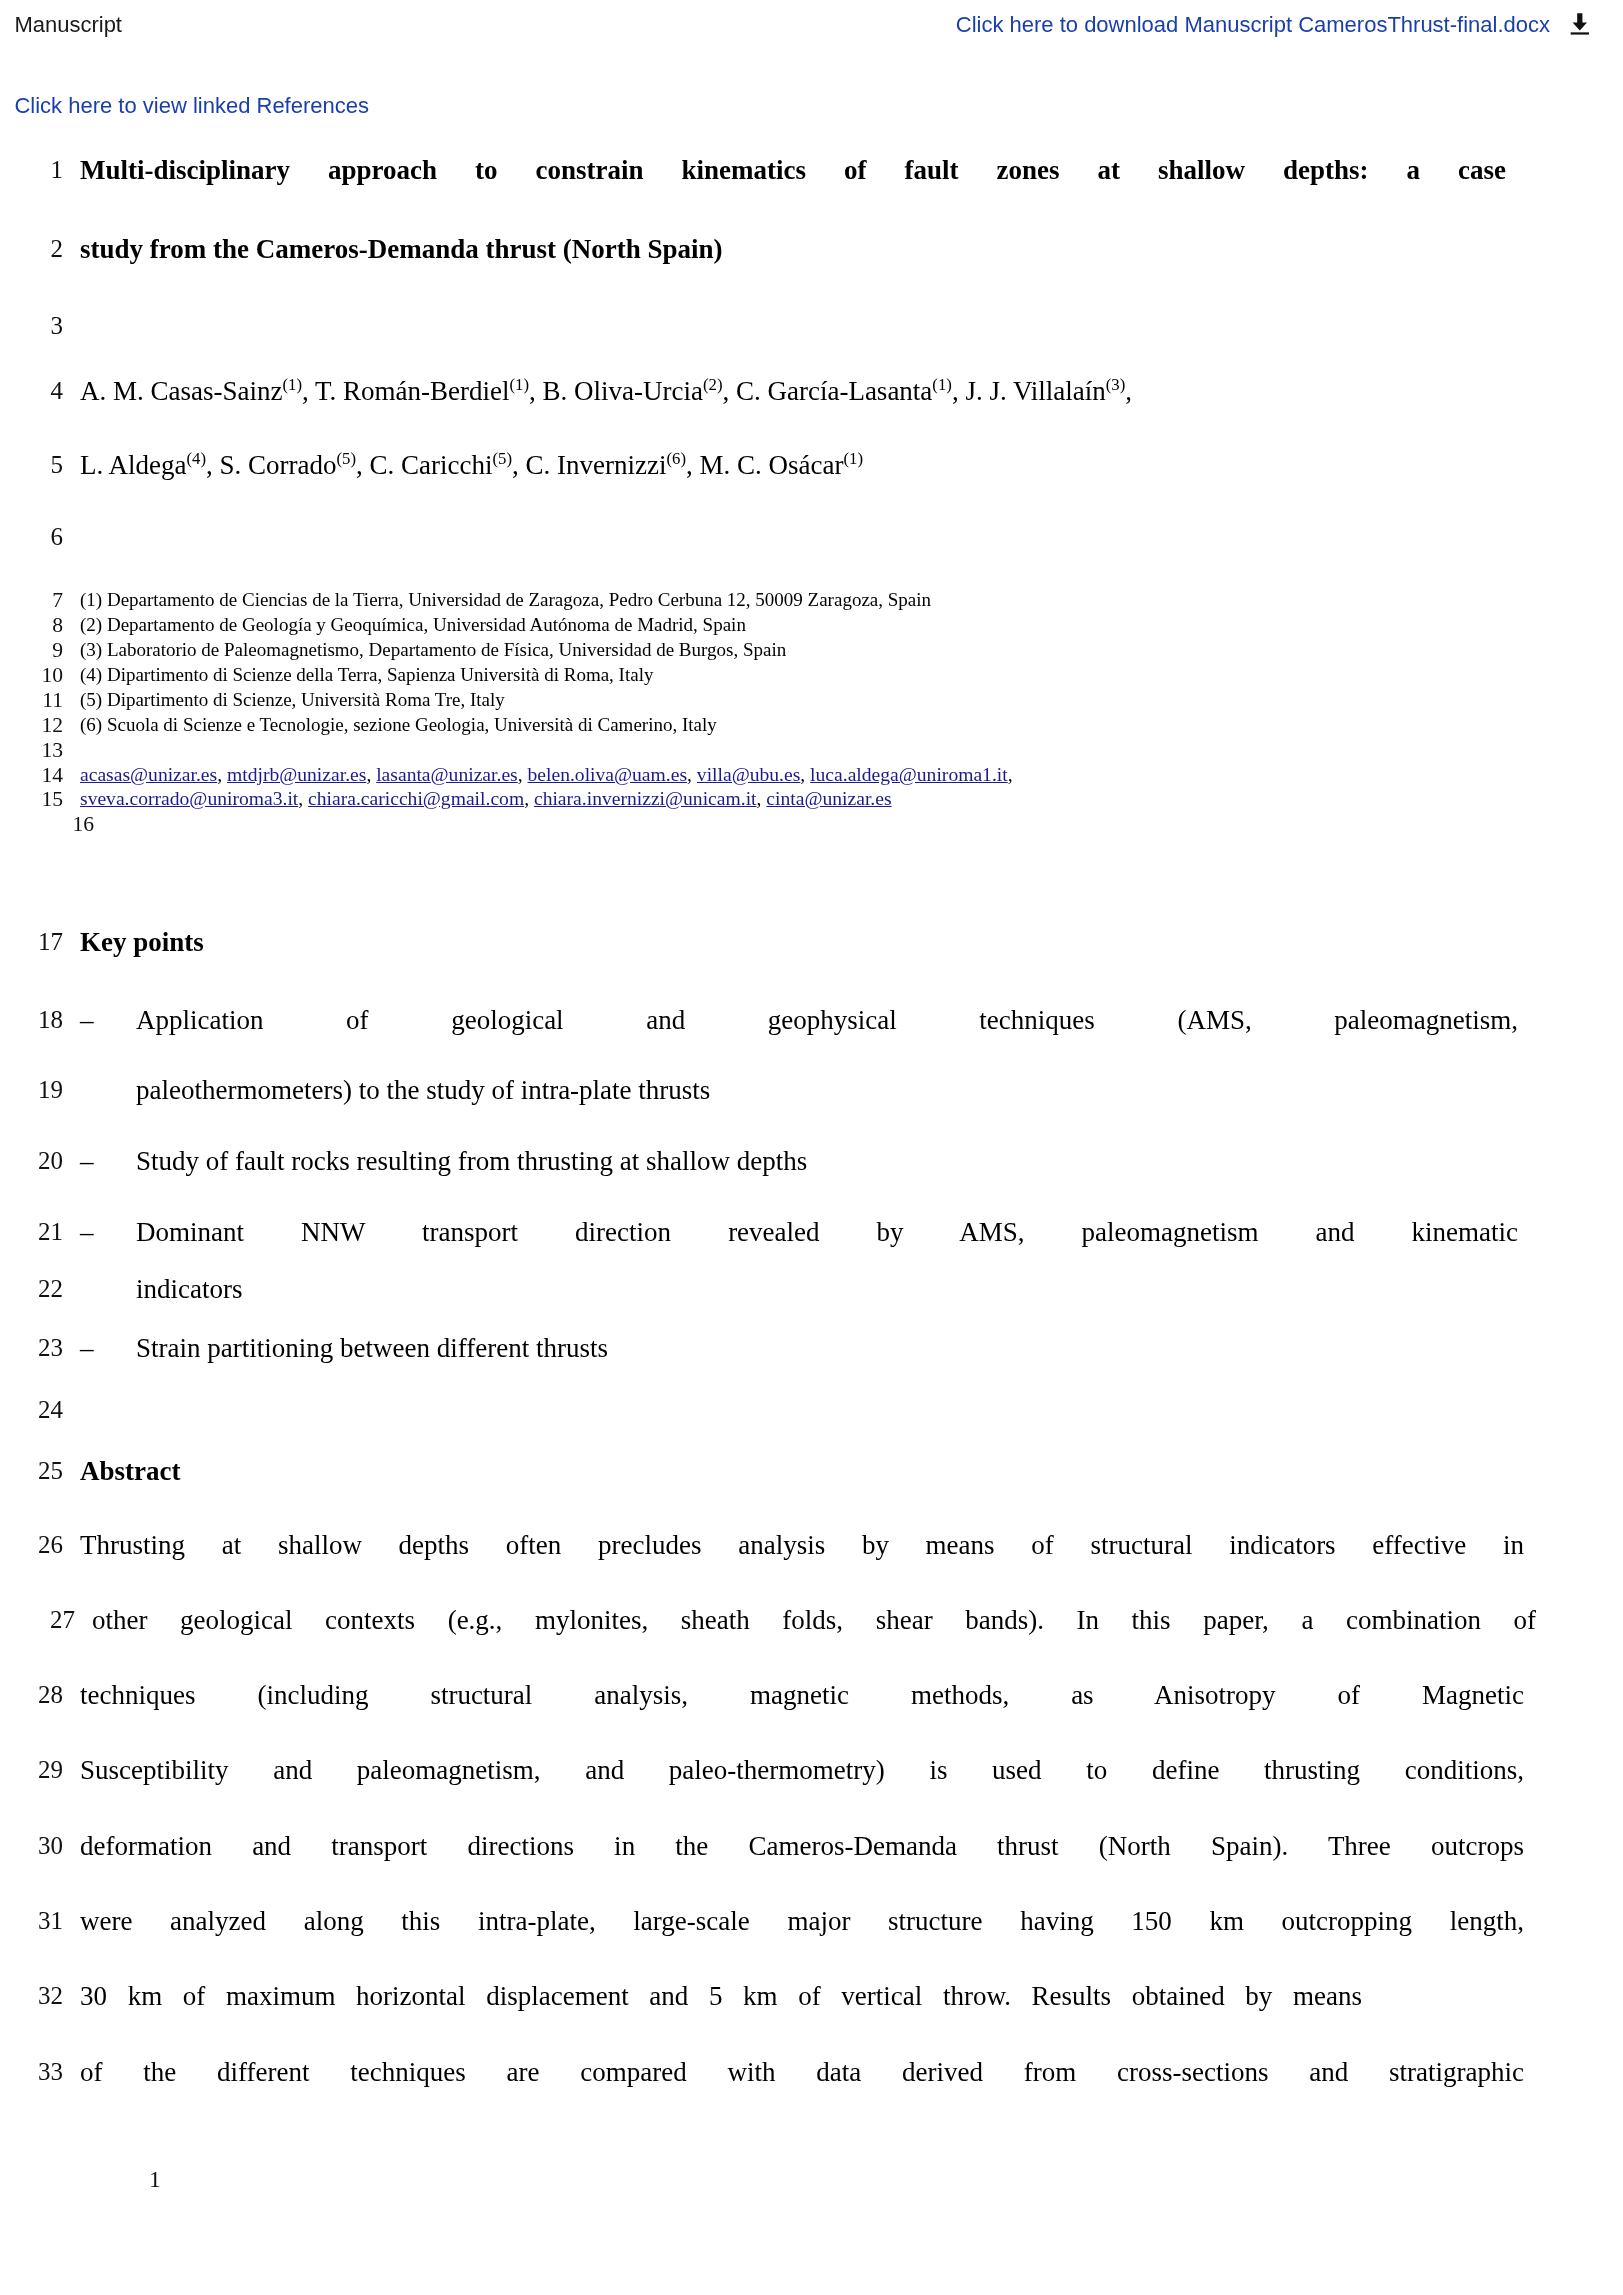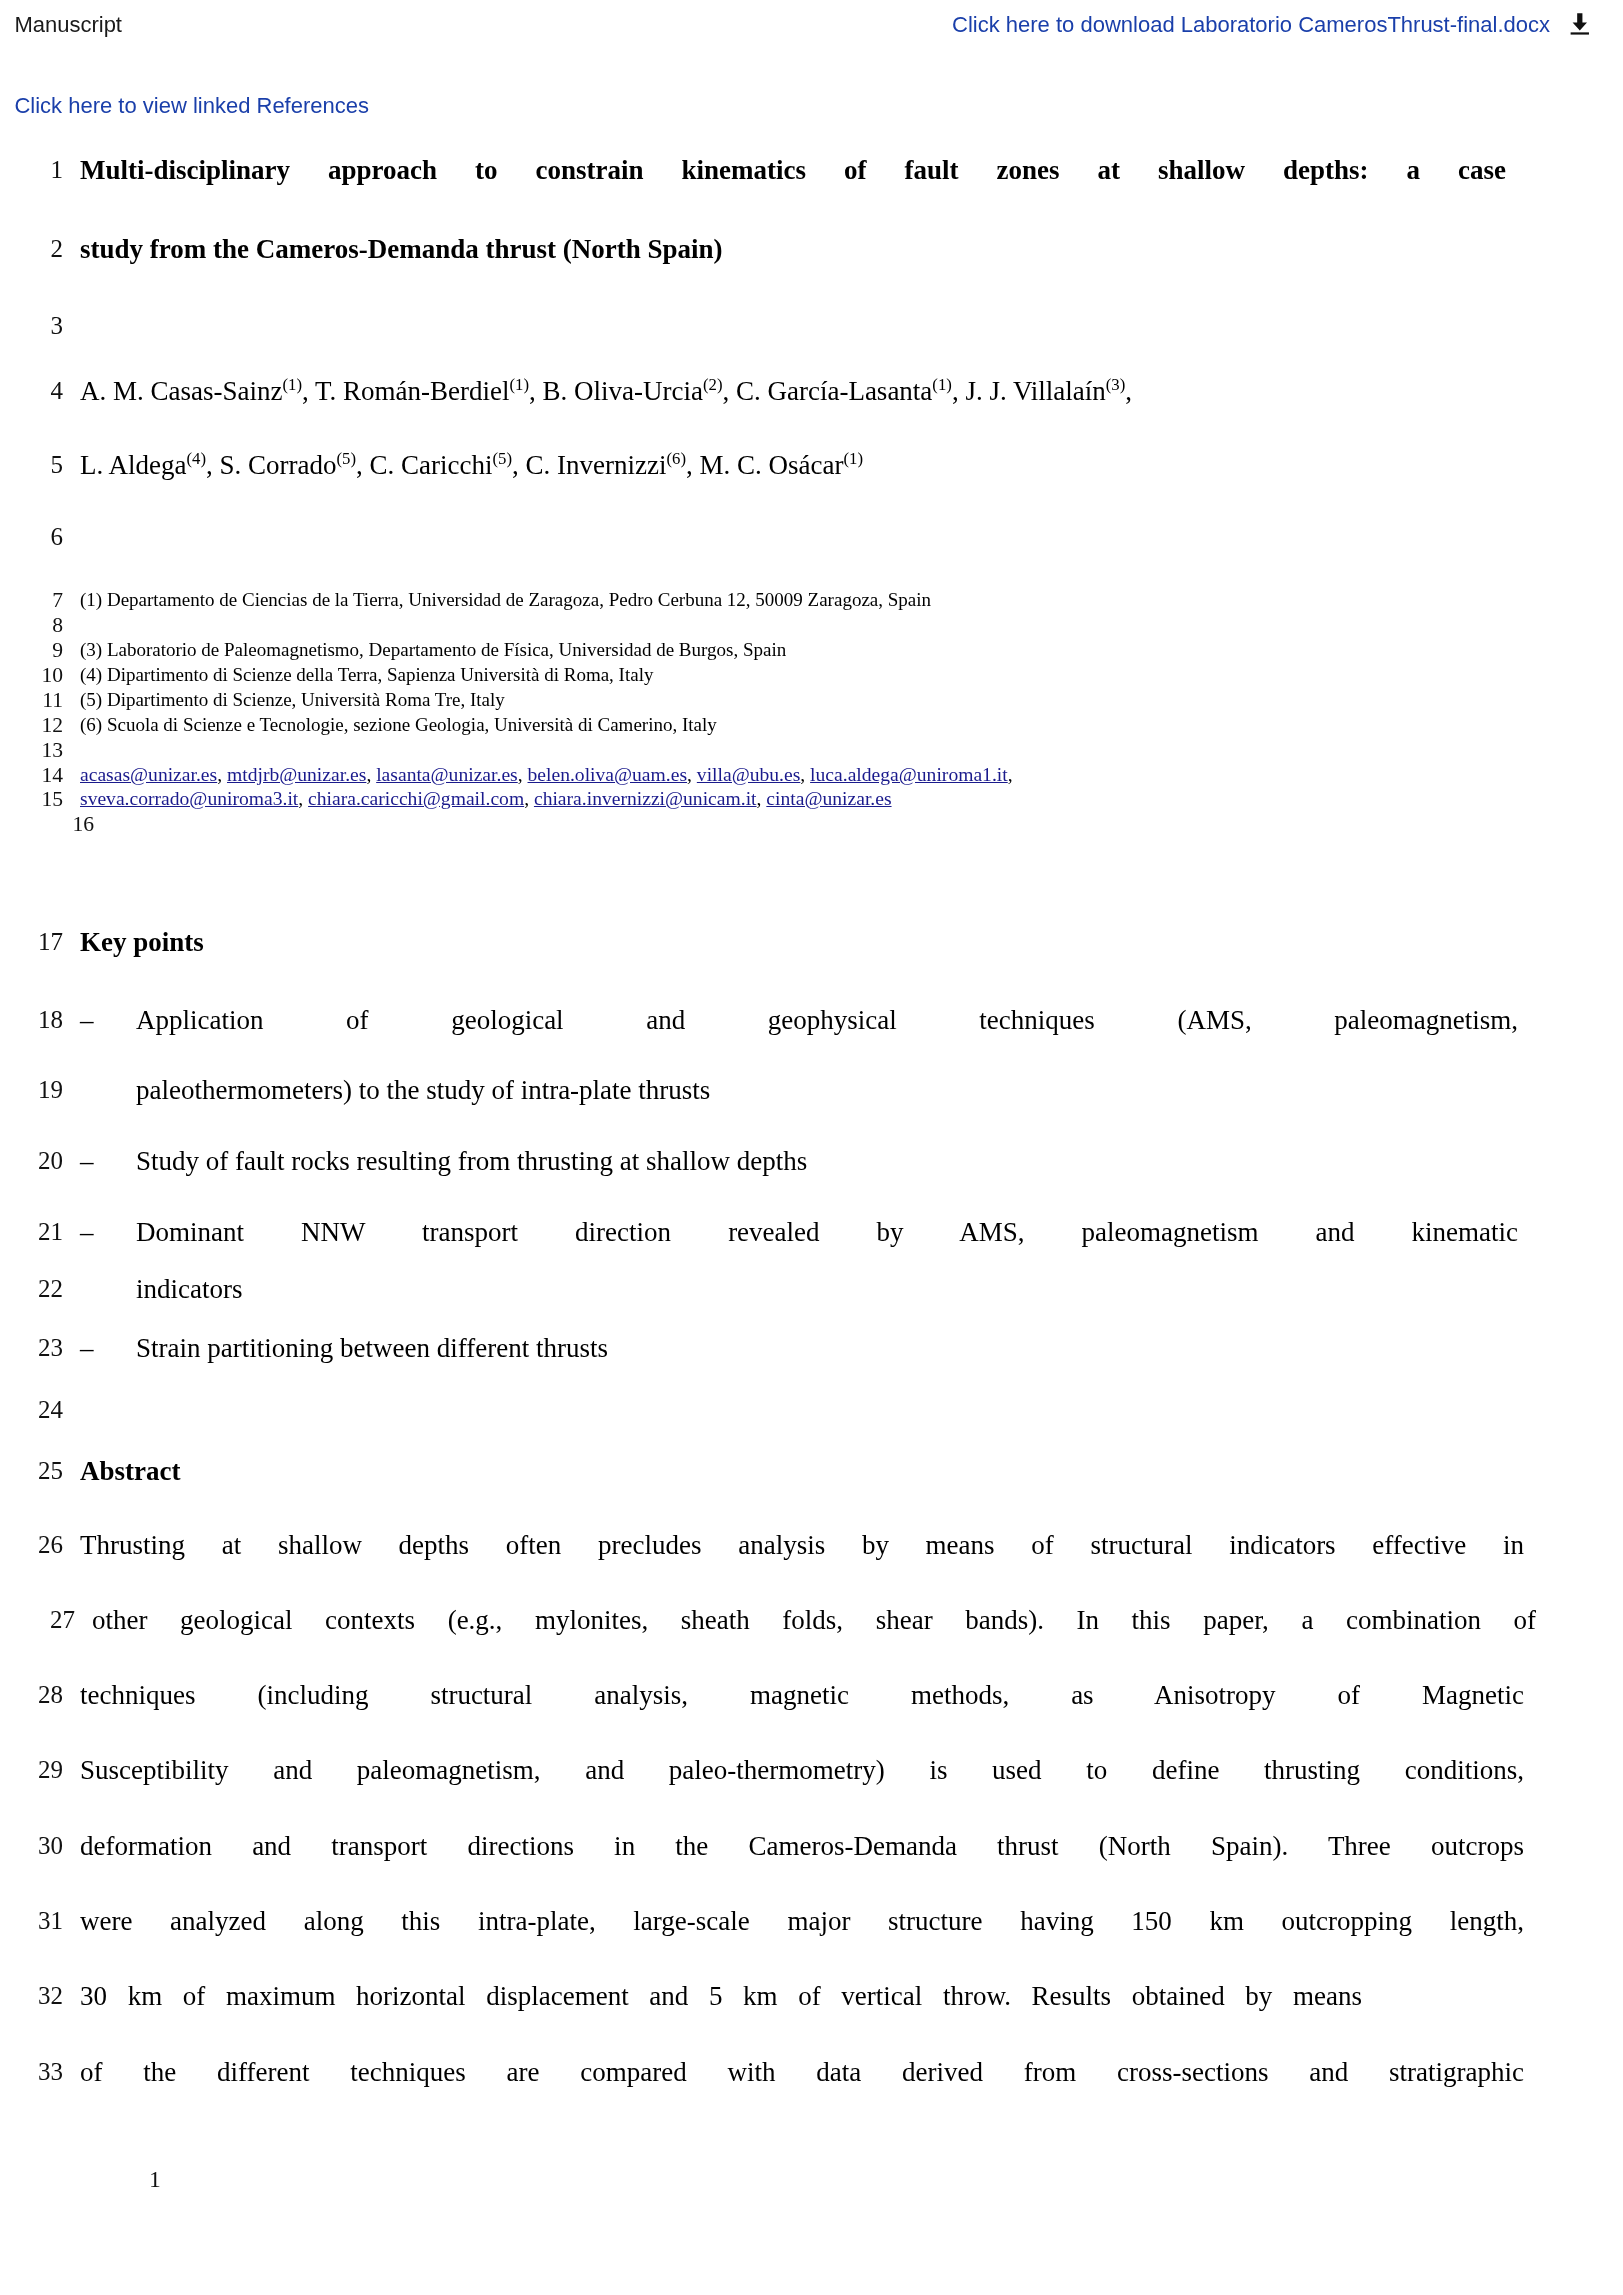--- a/index.html
+++ b/index.html
@@ -191,21 +191,21 @@
     line-height: 1;
     color: #111;
   }
 </style>
 </head>
 <body>
 
 <div class="header">
   <div class="hdr-manuscript">Manuscript</div>
 
-  <a class="hdr-download">Click here to download Laboratorio CamerosThrust-final.docx</a>
+  <a class="hdr-download">Click here to download Manuscript CamerosThrust-final.docx</a>
 
   <span class="hdr-download-icon">
     <svg width="23.6" height="25" viewBox="0 0 36 38" xmlns="http://www.w3.org/2000/svg">
       <path d="M14 2 h8 v14 h7 l-11 12 l-11 -12 h7 z" fill="#111111"></path>
       <rect x="4" y="31" width="28" height="3.4" fill="#111111"></rect>
     </svg>
   </span>
 
   <a class="hdr-refs">Click here to view linked References</a>
 </div>
@@ -239,20 +239,21 @@
     <div class="lineno">6</div>
     <div class="linetext"></div>
   </div>
 
   <div class="row affil-row" style="top:590px;left:0;width:1623px;">
     <div class="lineno">7</div>
     <div class="linetext affil-line">(1) Departamento de Ciencias de la Tierra, Universidad de Zaragoza, Pedro Cerbuna 12, 50009 Zaragoza, Spain</div>
   </div>
   <div class="row affil-row" style="top:615px;left:0;width:1623px;">
     <div class="lineno">8</div>
+    <div class="linetext affil-line">(2) Departamento de Geología y Geoquímica, Universidad Autónoma de Madrid, Spain</div>
   </div>
   <div class="row affil-row" style="top:640px;left:0;width:1623px;">
     <div class="lineno">9</div>
     <div class="linetext affil-line">(3) Laboratorio de Paleomagnetismo, Departamento de Física, Universidad de Burgos, Spain</div>
   </div>
   <div class="row affil-row" style="top:665px;left:0;width:1623px;">
     <div class="lineno">10</div>
     <div class="linetext affil-line">(4) Dipartimento di Scienze della Terra, Sapienza Università di Roma, Italy</div>
   </div>
   <div class="row affil-row" style="top:690px;left:0;width:1334px;">

